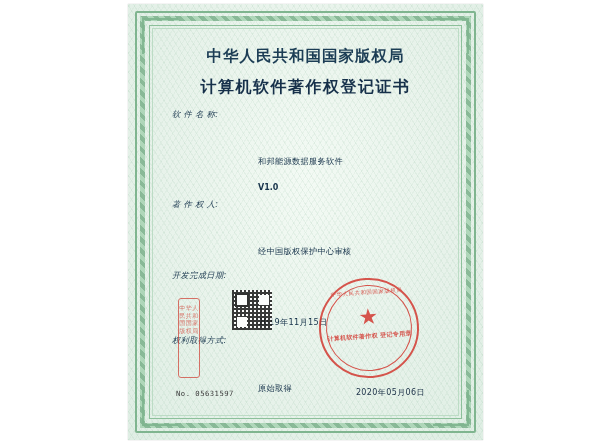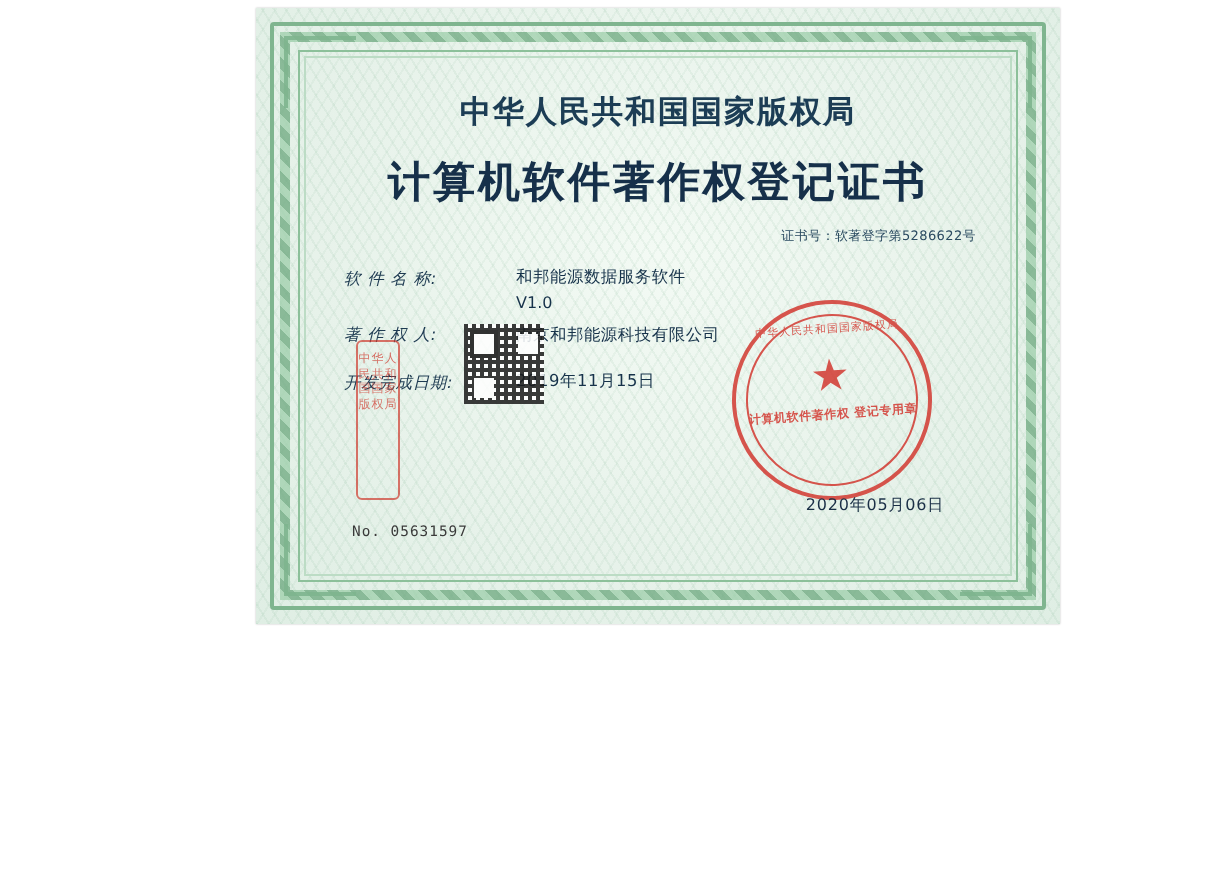--- a/index.html
+++ b/index.html
@@ -20,27 +20,26 @@
     height: 443px;
     background: #ffffff;
   }
 
   
   .sheet {
     position: absolute;
     left: 128px;
     top: 4px;
     width: 355px;
-    height: 308px;
+    height: 436px;
     background: #eef6f0;
     background:
       radial-gradient(ellipse at 50% 40%, #f3faf4 0%, #e7f2ea 60%, #dfeee4 100%);
     box-shadow: 0 0 1px rgba(0,0,0,.25);
     overflow: hidden;
-    padding-left: 47px;
   }
 
   
   .sheet::before {
     content: "";
     position: absolute;
     inset: 0;
     background:
       repeating-linear-gradient(58deg, rgba(120,175,140,.10) 0 1px, transparent 1px 5px),
       repeating-linear-gradient(-58deg, rgba(120,175,140,.08) 0 1px, transparent 1px 5px);
@@ -111,21 +110,21 @@
     font-family: "DejaVu Serif", "Liberation Serif", serif;
     font-size: 15.5px;
     font-weight: bold;
     color: #1c3d55;
     letter-spacing: 1px;
     margin-top: 12px;
   }
   .title-sub {
     text-align: center;
     font-family: "DejaVu Serif", "Liberation Serif", serif;
-    font-size: 21px;
+    font-size: 16px;
     font-weight: bold;
     color: #16304a;
     letter-spacing: 1.5px;
     margin-top: 10px;
   }
   .cert-no {
     text-align: right;
     font-size: 6.5px;
     color: #2a4a60;
     margin-top: 9px;
@@ -154,27 +153,29 @@
     text-align: left;
     white-space: nowrap;
     padding-top: .5px;
     font-style: italic;
   }
   .value {
     font-size: 8.2px;
     color: #16324a;
     letter-spacing: .3px;
     white-space: nowrap;
+    margin-top: 48px;
   }
   .ver-line {
     padding-left: 86px;
     font-size: 8px;
     color: #16324a;
-    margin-top: 2px;
+    margin-top: 16px;
     margin-bottom: 6px;
+    font-weight: bold;
   }
 
   
   .statement {
     margin-top: 14px;
     padding: 0 14px 0 14px;
     font-size: 8.2px;
     line-height: 15px;
     color: #16324a;
     text-align: justify;
@@ -285,21 +286,21 @@
     bottom: 6px;
     font-size: 7.2px;
     color: #3a3a3a;
     letter-spacing: .5px;
     font-family: "DejaVu Sans Mono", "Liberation Mono", monospace;
     margin-top: 20px;
   }
   .issue-date {
     position: absolute;
     right: 18px;
-    bottom: 18px;
+    bottom: 6px;
     font-size: 8px;
     color: #1a2f46;
     letter-spacing: .4px;
   }
 </style>
 </head>
 <body>
 
 <div id="page">
 
@@ -312,41 +313,44 @@
 
     <div class="corner tl"></div>
     <div class="corner tr"></div>
     <div class="corner bl"></div>
     <div class="corner br"></div>
 
     <div class="content">
 
       <div class="title-main">中华人民共和国国家版权局</div>
       <div class="title-sub">计算机软件著作权登记证书</div>
-      <div class="cert-no">证书号：软著登字第5286622号</div>
 
       <div class="fields">
 
         <div class="row tight">
           <div class="label">软 件 名 称:</div>
           <div class="value">和邦能源数据服务软件</div>
         </div>
         <div class="ver-line">V1.0</div>
 
         <div class="row">
           <div class="label">著 作 权 人:</div>
-          <div class="value">南京和邦能源科技有限公司</div>
+          <div class="value">经中国版权保护中心审核</div>
         </div>
 
         <div class="row" style="margin-top:12px;">
           <div class="label">开发完成日期:</div>
           <div class="value">2019年11月15日</div>
         </div>
 
 
+        <div class="row">
+          <div class="label">权利取得方式:</div>
+          <div class="value">原始取得</div>
+        </div>
 
 
 
       </div>
 
 
       <div class="bottom">
 
         <div class="stamp-v">中华人民共和国国家版权局</div>
 

